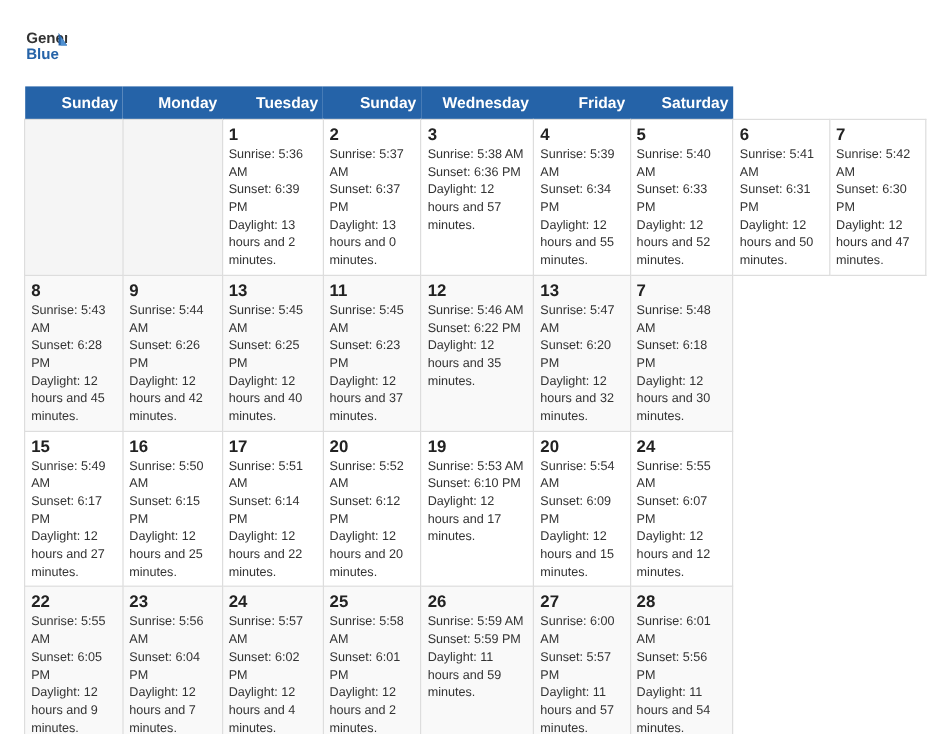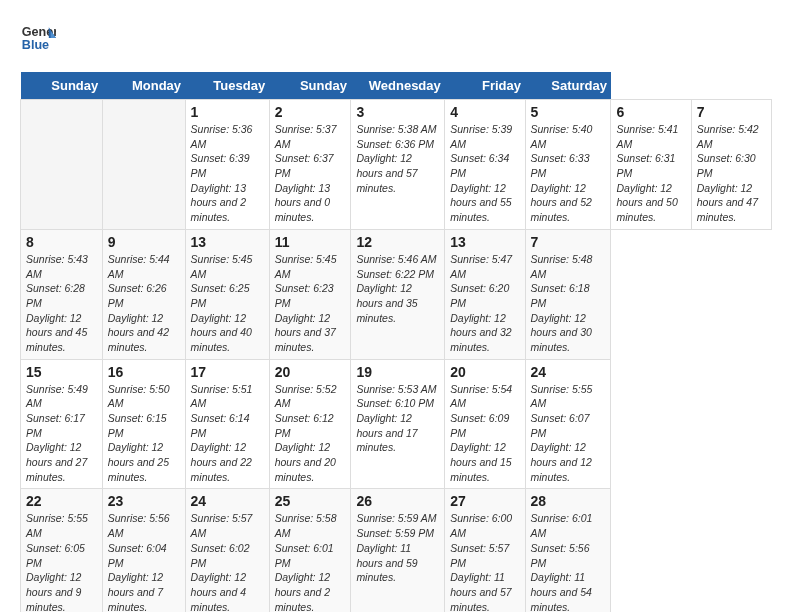--- a/index.html
+++ b/index.html
@@ -64,21 +64,20 @@
       font-size: 14px;
       font-weight: bold;
       color: #222;
       display: block;
       margin-bottom: 2px;
     }
     .day-detail {
       color: #333;
       font-size: 10.5px;
       line-height: 1.4;
-      font-style: italic;
     }
     tbody tr:nth-child(odd) td:not(.empty) {
       background: #fff;
     }
     tbody tr:nth-child(even) td:not(.empty) {
       background: #f9f9f9;
     }
     tbody tr td:not(.empty) {
       background: #fff;
     }

